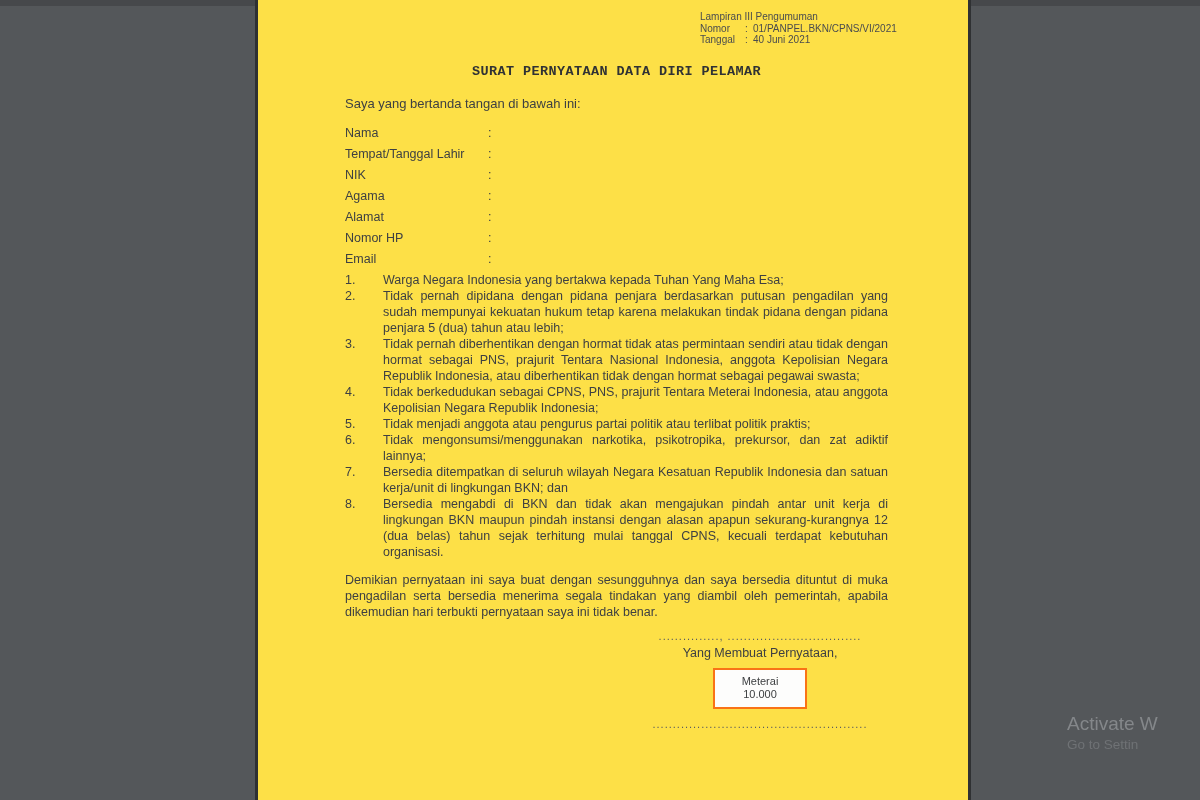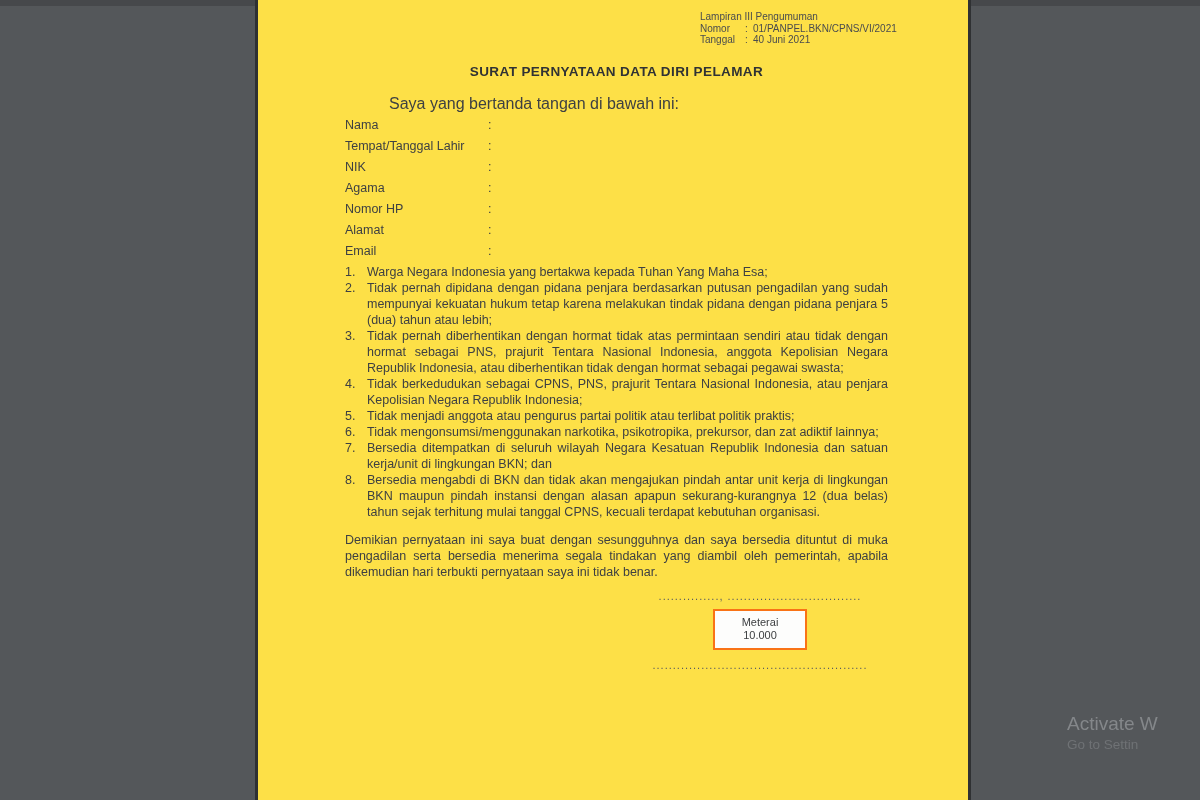--- a/index.html
+++ b/index.html
@@ -31,45 +31,45 @@
   }
   .lh-row .lh-label { display: inline-block; width: 45px; }
   .lh-row .lh-sep { display: inline-block; width: 8px; }
   .doc-title {
     margin-top: 18px;
     text-align: center;
     font-size: 13.5px;
     font-weight: bold;
     letter-spacing: 0.4px;
     color: #303234;
+    font-family: Liberation Mono, monospace;
   }
   .intro {
     margin-top: 17px;
-    font-size: 16px;
-    line-height: 16px;
-    margin-left: 44px;
-  }
-  .fields { margin-top: 3px; }
+    font-size: 13px;
+    line-height: 16px;
+  }
+  .fields { margin-top: 11px; }
   .field-row {
     height: 21px;
     font-size: 12.5px;
     line-height: 21px;
     white-space: nowrap;
   }
   .field-label { display: inline-block; width: 143px; }
   .field-sep { display: inline-block; width: 10px; }
   .statement-intro {
     font-size: 12.5px;
     line-height: 16px;
     margin-top: 2px;
   }
   .statements { margin-top: 2px; }
   .stmt-row { display: flex; font-size: 12.5px; line-height: 16px; }
   .stmt-num { flex: 0 0 22px; }
-  .stmt-text { flex: 1; text-align: justify; }
+  .stmt-text { flex: 1; text-align: justify; margin-left: 16px; }
   .closing {
     margin-top: 12px;
     font-size: 12.5px;
     line-height: 16px;
     text-align: justify;
   }
   .signature {
     margin-top: 10px;
     margin-left: auto;
     width: 256px;
@@ -131,24 +131,24 @@
     <div class="field-row">
       <span class="field-label">Tempat/Tanggal Lahir</span><span class="field-sep">:</span><span class="field-value"></span>
     </div>
     <div class="field-row">
       <span class="field-label">NIK</span><span class="field-sep">:</span><span class="field-value"></span>
     </div>
     <div class="field-row">
       <span class="field-label">Agama</span><span class="field-sep">:</span><span class="field-value"></span>
     </div>
     <div class="field-row">
+      <span class="field-label">Alamat</span><span class="field-sep">:</span><span class="field-value"></span>
+    </div>
+    <div class="field-row">
       <span class="field-label">Nomor HP</span><span class="field-sep">:</span><span class="field-value"></span>
-    </div>
-    <div class="field-row">
-      <span class="field-label">Alamat</span><span class="field-sep">:</span><span class="field-value"></span>
     </div>
     <div class="field-row">
       <span class="field-label">Email</span><span class="field-sep">:</span><span class="field-value"></span>
     </div>
   </div>
 
 
   <div class="statements">
     <div class="stmt-row">
       <span class="stmt-num">1.</span>
@@ -157,21 +157,21 @@
     <div class="stmt-row">
       <span class="stmt-num">2.</span>
       <span class="stmt-text">Tidak pernah dipidana dengan pidana penjara berdasarkan putusan pengadilan yang sudah mempunyai kekuatan hukum tetap karena melakukan tindak pidana dengan pidana penjara 5 (dua) tahun atau lebih;</span>
     </div>
     <div class="stmt-row">
       <span class="stmt-num">3.</span>
       <span class="stmt-text">Tidak pernah diberhentikan dengan hormat tidak atas permintaan sendiri atau tidak dengan hormat sebagai PNS, prajurit Tentara Nasional Indonesia, anggota Kepolisian Negara Republik Indonesia, atau diberhentikan tidak dengan hormat sebagai pegawai swasta;</span>
     </div>
     <div class="stmt-row">
       <span class="stmt-num">4.</span>
-      <span class="stmt-text">Tidak berkedudukan sebagai CPNS, PNS, prajurit Tentara Nasional Indonesia, atau penjara Kepolisian Negara Republik Indonesia;</span>
+      <span class="stmt-text">Tidak berkedudukan sebagai CPNS, PNS, prajurit Tentara Meterai Indonesia, atau anggota Kepolisian Negara Republik Indonesia;</span>
     </div>
     <div class="stmt-row">
       <span class="stmt-num">5.</span>
       <span class="stmt-text">Tidak menjadi anggota atau pengurus partai politik atau terlibat politik praktis;</span>
     </div>
     <div class="stmt-row">
       <span class="stmt-num">6.</span>
       <span class="stmt-text">Tidak mengonsumsi/menggunakan narkotika, psikotropika, prekursor, dan zat adiktif lainnya;</span>
     </div>
     <div class="stmt-row">
@@ -181,20 +181,21 @@
     <div class="stmt-row">
       <span class="stmt-num">8.</span>
       <span class="stmt-text">Bersedia mengabdi di BKN dan tidak akan mengajukan pindah antar unit kerja di lingkungan BKN maupun pindah instansi dengan alasan apapun sekurang-kurangnya 12 (dua belas) tahun sejak terhitung mulai tanggal CPNS, kecuali terdapat kebutuhan organisasi.</span>
     </div>
   </div>
 
   <p class="closing">Demikian pernyataan ini saya buat dengan sesungguhnya dan saya bersedia dituntut di muka pengadilan serta bersedia menerima segala tindakan yang diambil oleh pemerintah, apabila dikemudian hari terbukti pernyataan saya ini tidak benar.</p>
 
   <div class="signature">
     <div class="dotted-line">..............., .................................</div>
+    <div class="sig-heading">Yang Membuat Pernyataan,</div>
     <div class="stamp-box">
       <div>Meterai</div>
       <div>10.000</div>
     </div>
     <div class="dotted-line sig-name-line">.....................................................</div>
   </div>
 
 </div>
 
 <div class="watermark">

